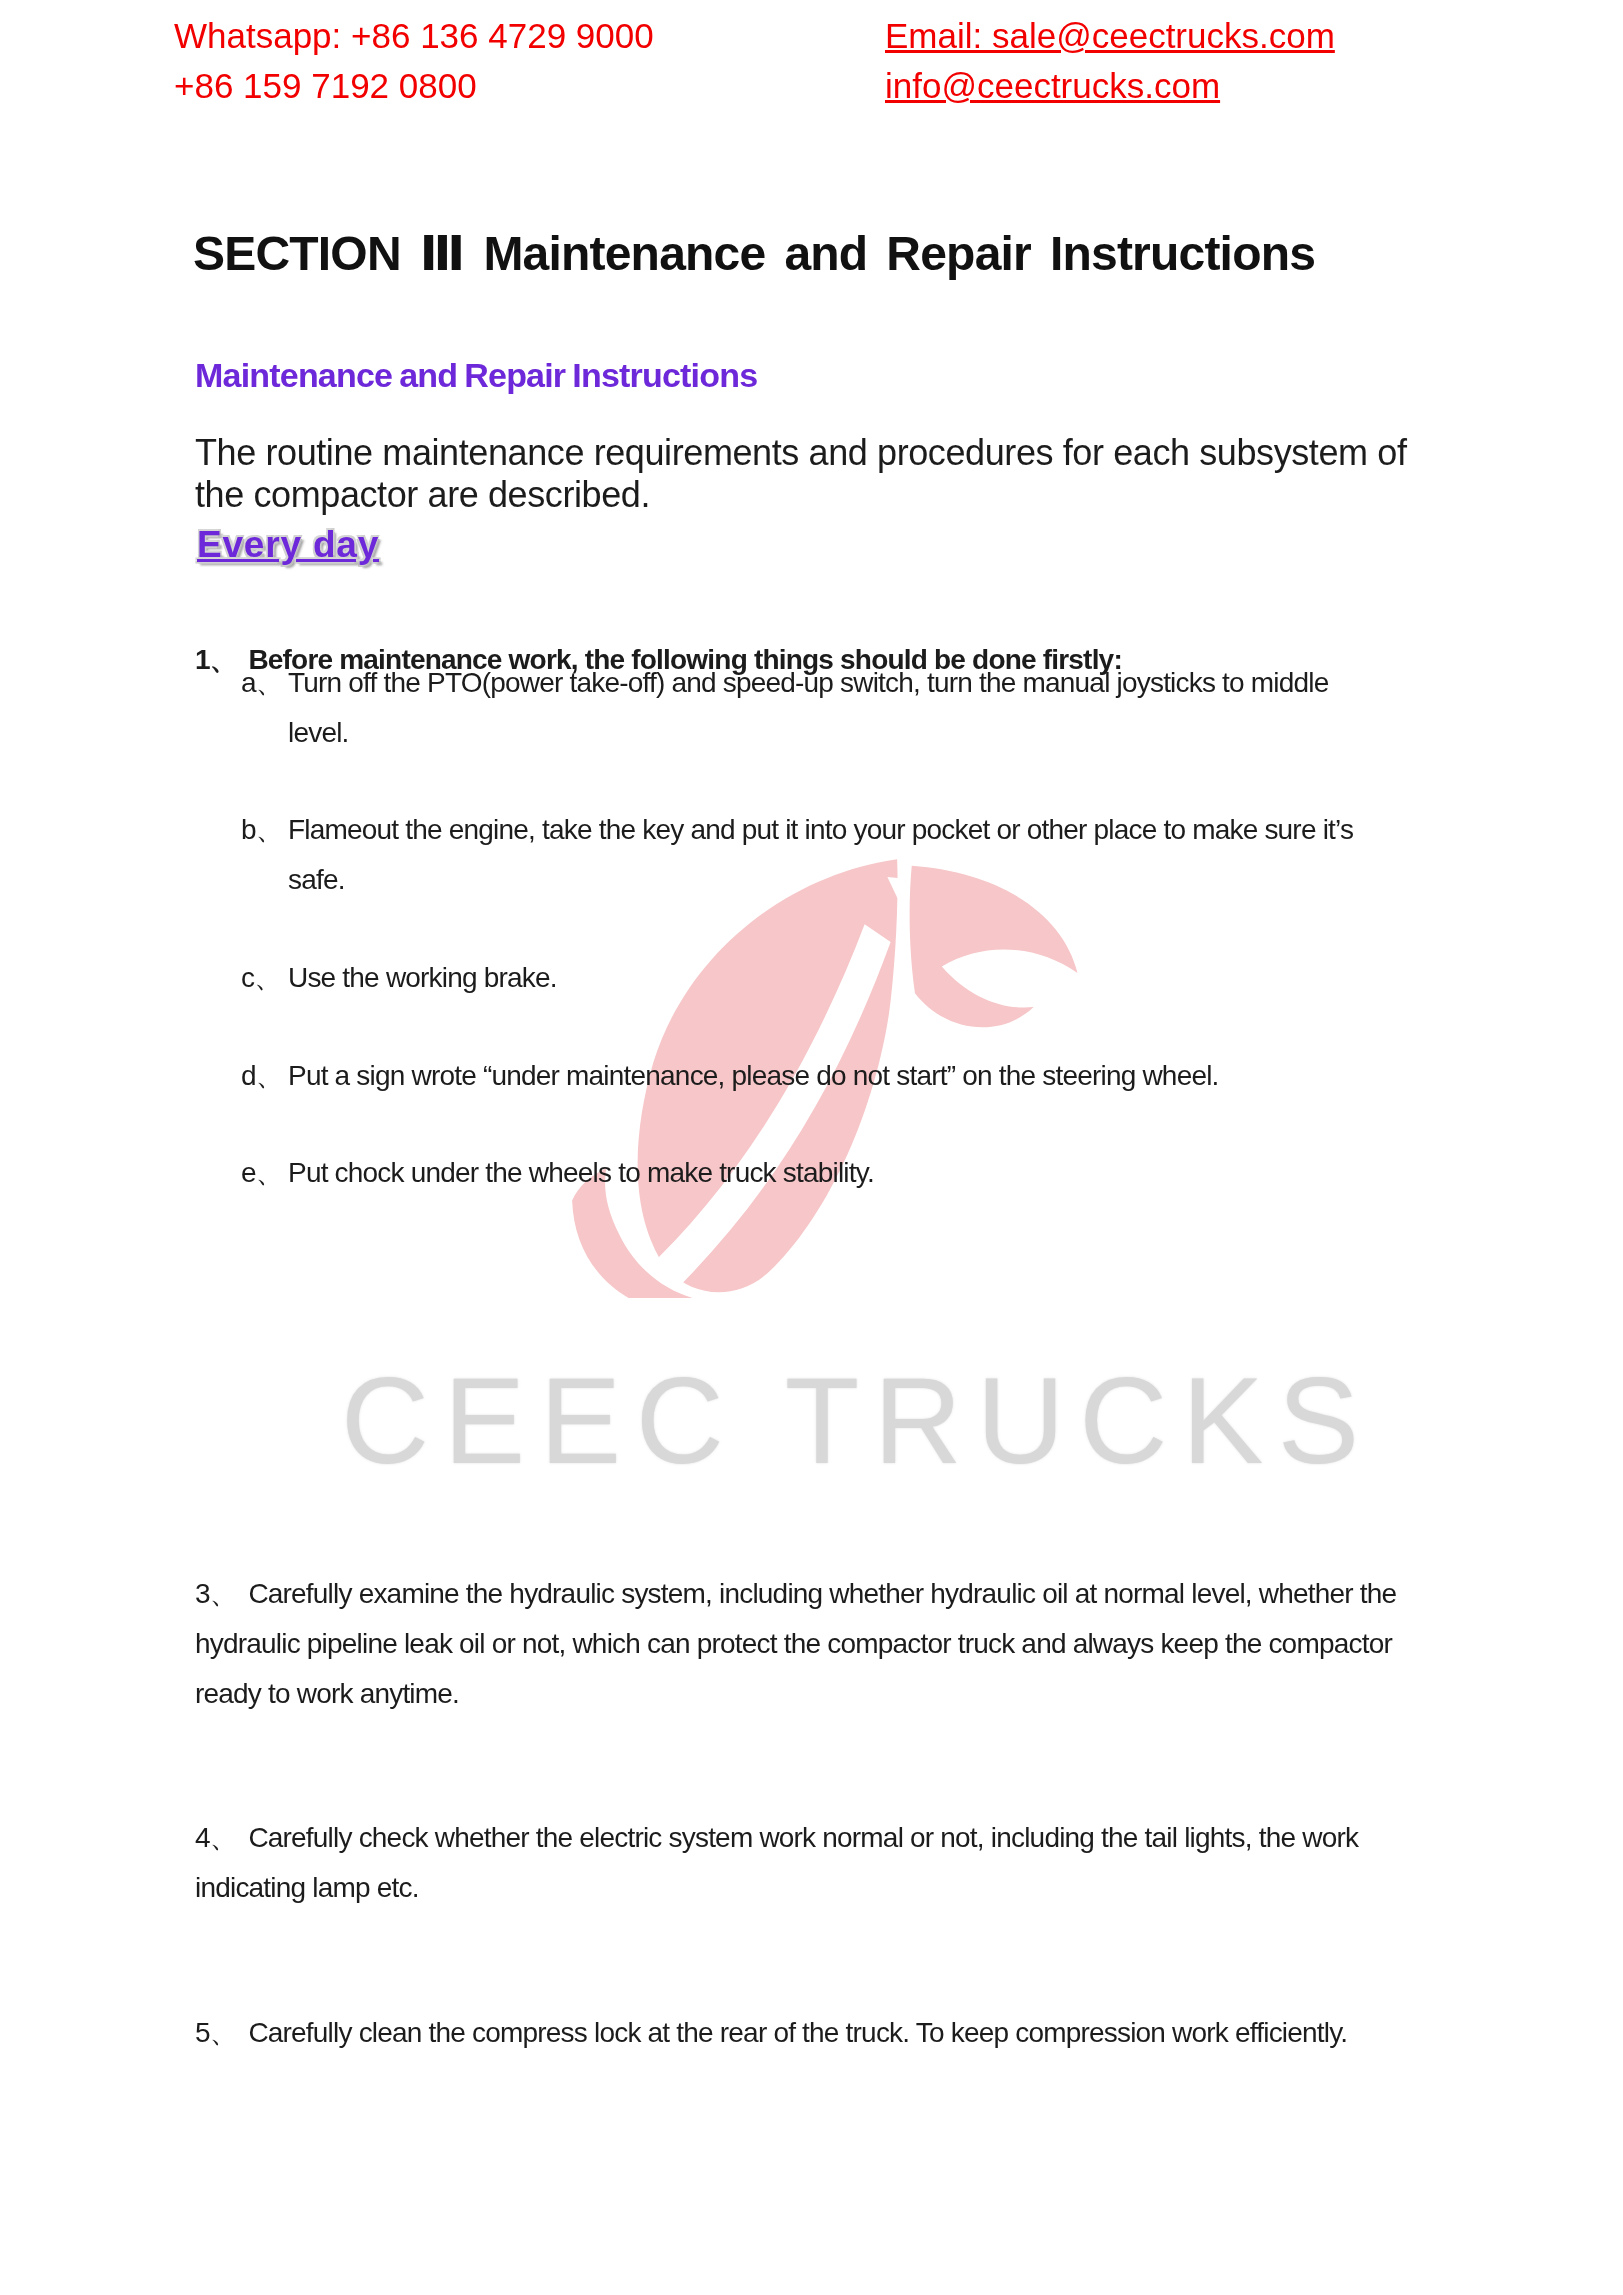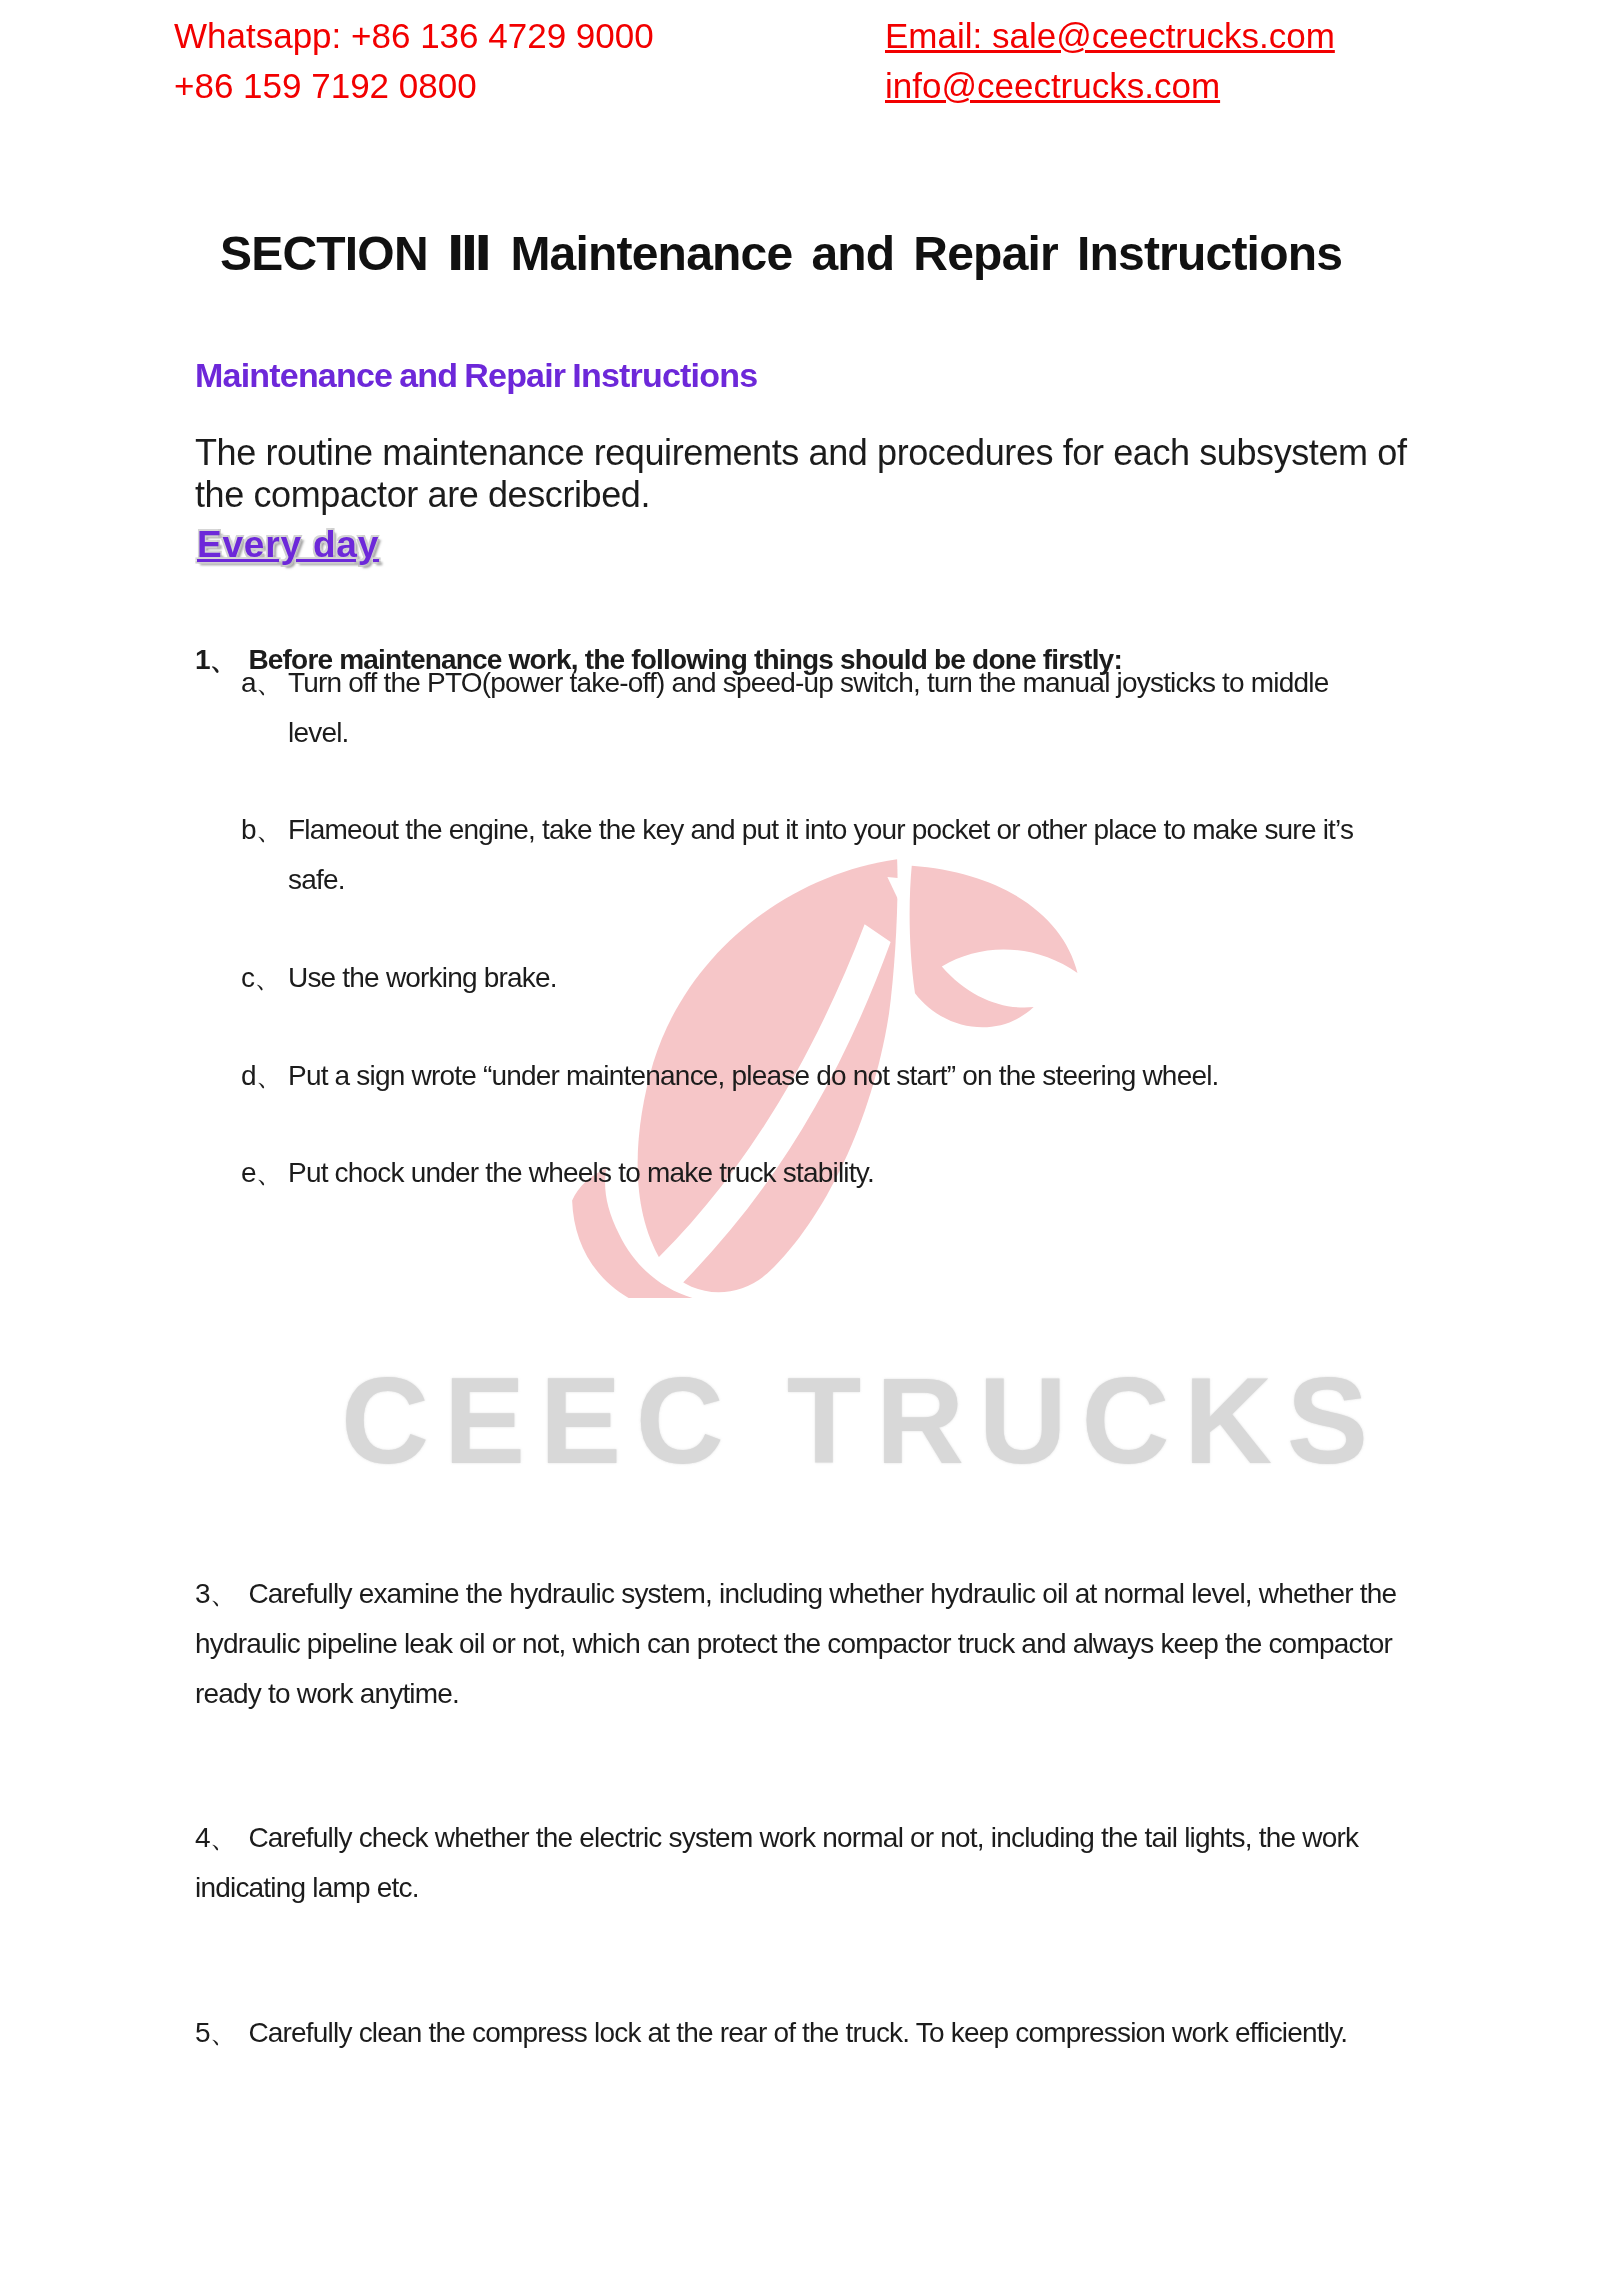--- a/index.html
+++ b/index.html
@@ -10,37 +10,37 @@
     background: #ffffff;
     overflow: hidden;
     font-family: "Liberation Sans", "DejaVu Sans", sans-serif;
     color: #1c1c1c;
   }
   
   .wm-layer { position: absolute; inset: 0; z-index: 0; }
   .wm-logo { position: absolute; left: 564px; top: 851px; width: 520px; height: 447px; }
   .wm-text {
     position: absolute; left: 341px; top: 1351px;
-    font-size: 122px; font-weight: bold; letter-spacing: 14.6px;
+    font-size: 122px; font-weight: normal; letter-spacing: 14.6px;
     color: #d8d8d8; white-space: nowrap;
     text-shadow: 0 0 2.4px rgba(160,160,160,0.35);
   }
   
   .content { position: absolute; inset: 0; z-index: 1; }
   .hdr {
     position: absolute; top: 11.4px;
     font-size: 35px; line-height: 50px;
     color: #f20000; white-space: nowrap;
   }
   .hdr-left  { left: 174px; width: 534px; }
   .hdr-right { left: 885px; width: 521px; text-decoration: underline; }
   .title {
     position: absolute; left: 193px; top: 193px;
     font-size: 48px; font-weight: bold; letter-spacing: -0.8px; word-spacing: 6.5px;
-    color: #111; white-space: nowrap; margin-left: 27px;
+    color: #111; white-space: nowrap;
   }
   .subtitle {
     position: absolute; left: 195px; top: 328px;
     font-size: 34px; font-weight: bold; letter-spacing: -0.8px; word-spacing: -1.6px;
     color: #6d28d9;
   }
   .intro {
     position: absolute; left: 195px; top: 396px; width: 1242px;
     font-size: 36px; line-height: 42px; letter-spacing: -0.4px;
   }

